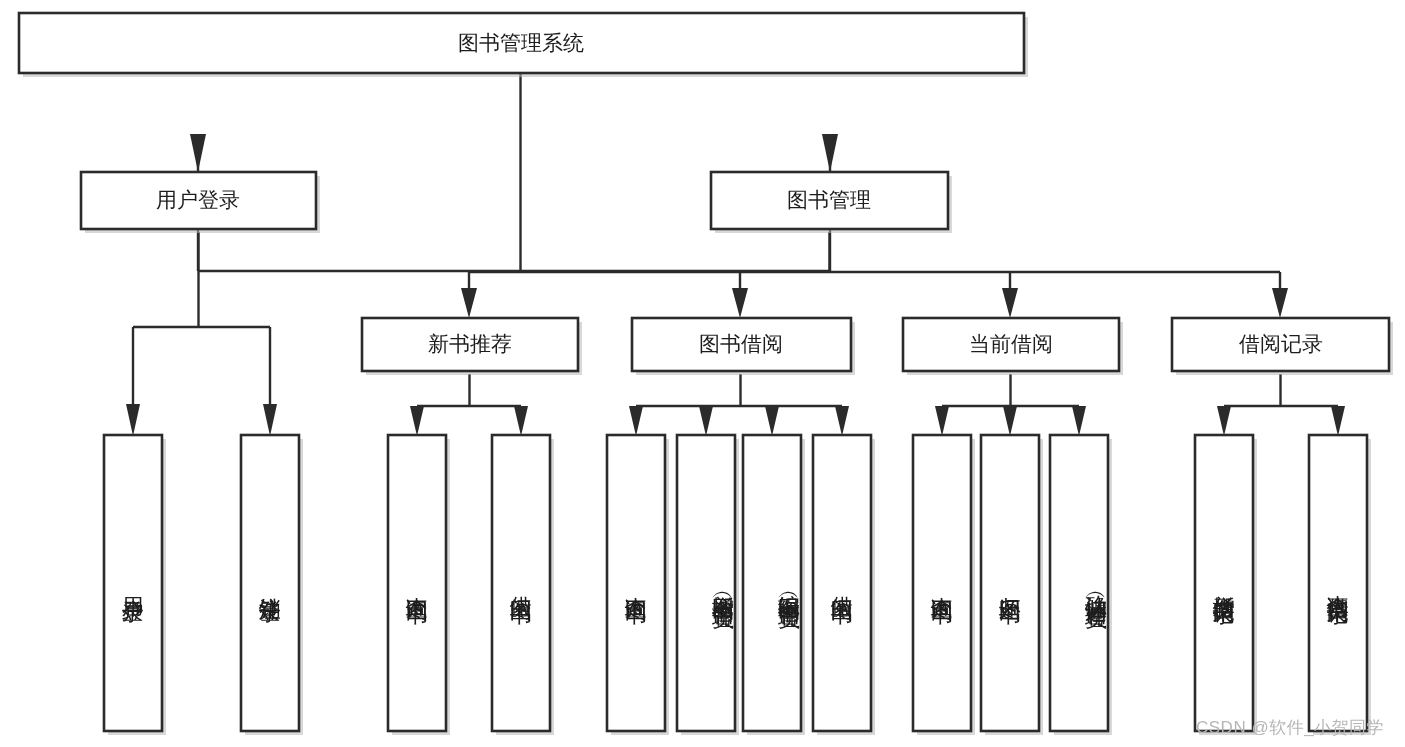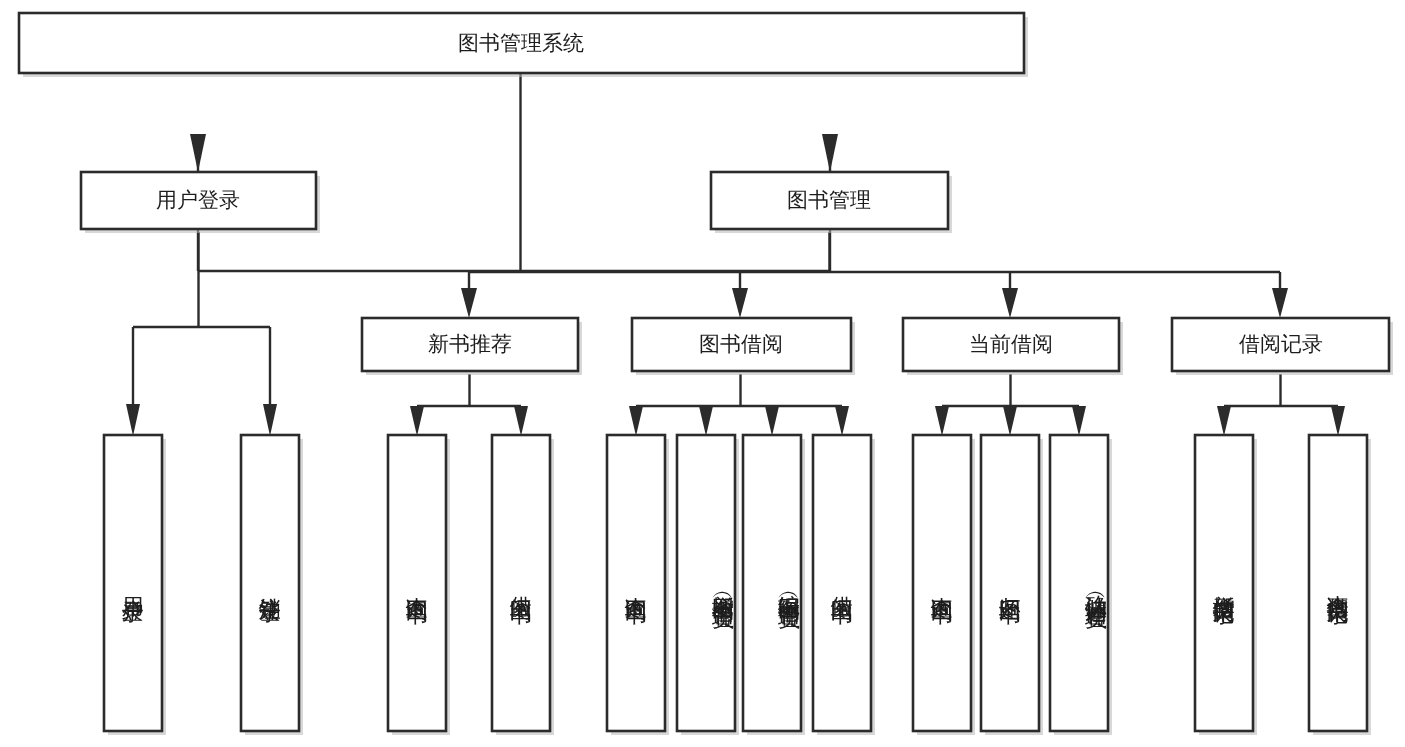--- a/index.html
+++ b/index.html
@@ -218,14 +218,15 @@
   <div class="node-label-v" style="left:743px; top:441px; width:58px; height:290px; display:flex; align-items:flex-start; justify-content:center;">编辑图书（管理员）</div>
   <div class="node-label-v" style="left:813px; top:435px; width:58px; height:296px; display:flex; align-items:center; justify-content:center;">借阅图书</div>
 
   <div class="node-label-v" style="left:913px; top:435px; width:58px; height:296px; display:flex; align-items:center; justify-content:center;">查询图书</div>
   <div class="node-label-v" style="left:981px; top:435px; width:58px; height:296px; display:flex; align-items:center; justify-content:center;">归还图书</div>
   <div class="node-label-v" style="left:1050px; top:441px; width:58px; height:290px; display:flex; align-items:flex-start; justify-content:center;">确认归还（管理员）</div>
 
   <div class="node-label-v" style="left:1195px; top:435px; width:58px; height:296px; display:flex; align-items:center; justify-content:center;">新增借阅记录</div>
   <div class="node-label-v" style="left:1309px; top:435px; width:58px; height:296px; display:flex; align-items:center; justify-content:center;">查询借阅记录</div>
 
+  <div class="watermark" style="left:1196px; top:716px;">CSDN @软件_小贺同学</div>
 
 </div>
 
 </body></html>

